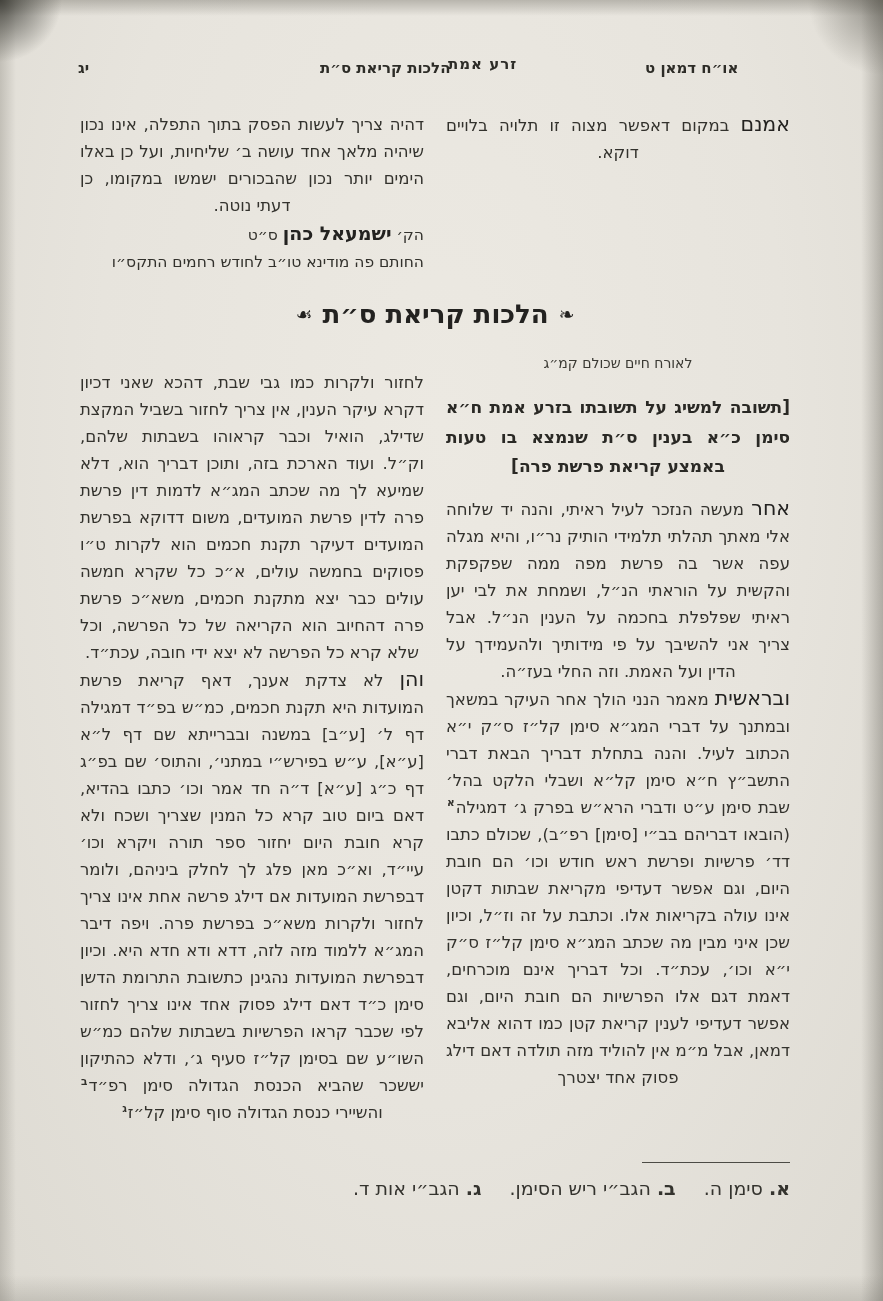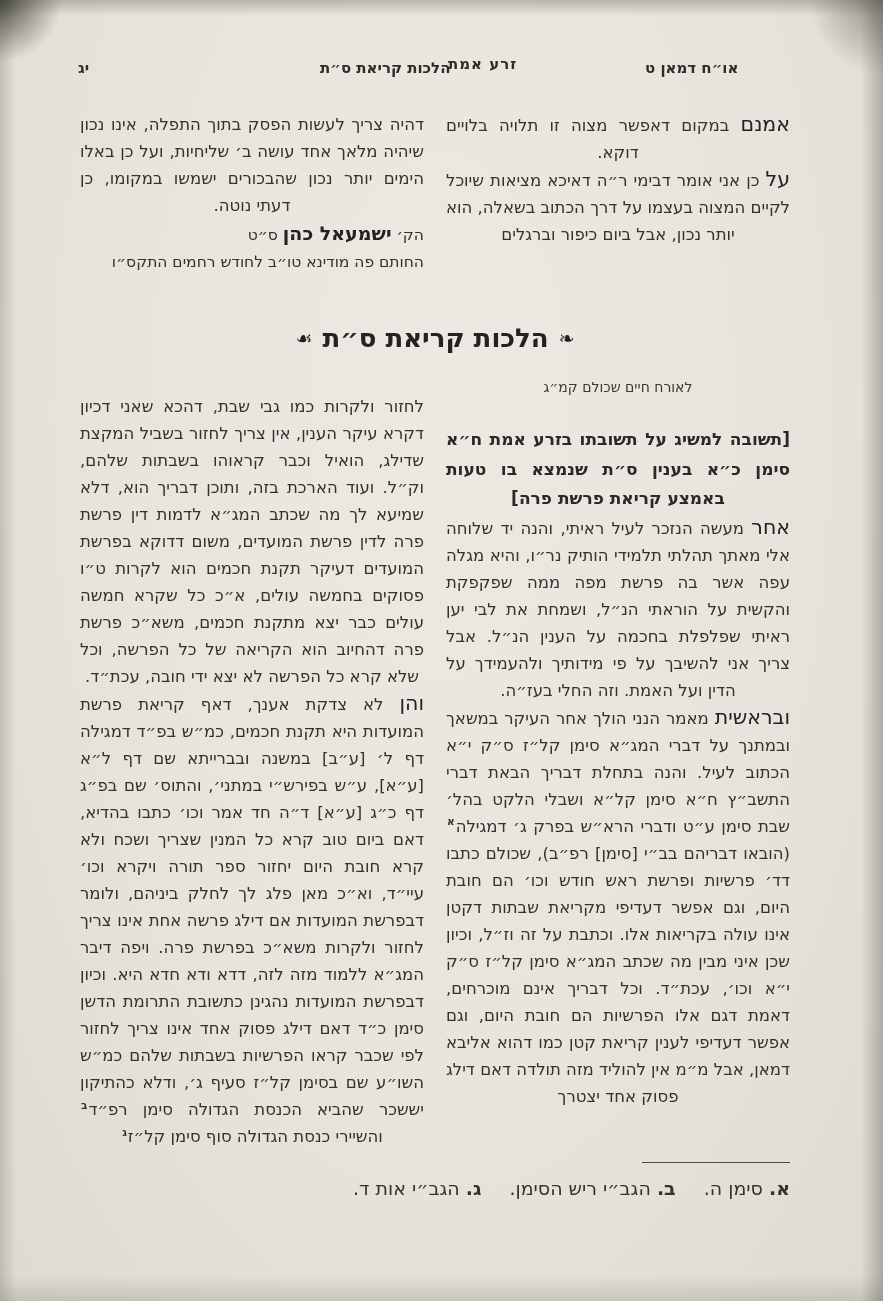--- a/index.html
+++ b/index.html
@@ -40,28 +40,28 @@
   .gap-before { margin-top:21px; }
   .lead { font-weight:normal; font-size:20.5px; color:#232220; }
   .fnref { font-size:10.5px; vertical-align:super; line-height:0; font-weight:bold; padding:0 1px; }
 
   .top-section { margin-top:6px; }
   .signature-line { text-align:right; font-size:15.5px; line-height:28px; white-space:nowrap; }
   .signature-name { font-weight:bold; font-size:19px; color:#232220;text-align:right; }
   .date-line { font-size:15.5px; line-height:26px; text-align:right; }
 
   
-  .section-header { margin-top:48px; text-align:center; font-weight:bold; font-size:26px; color:#232220; height:44px; }
+  .section-header { margin-top:24px; text-align:center; font-weight:bold; font-size:26px; color:#232220; height:44px; }
   .ornament { font-size:19px; vertical-align:2px; padding:0 10px; font-weight:normal; }
 
   .body-section { margin-top:8px; }
   .siman-title { text-align:center; font-weight:bold; font-size:30px; color:#232220; line-height:38px; }
   .siman-subtitle { text-align:center; font-size:14px; line-height:24px; color:#3a3933; }
-  .abstract { margin-top:26px; font-weight:bold; font-size:17px; line-height:29.5px; text-align:justify; text-align-last:center; color:#2a2925; }
-  .body-right-para1 { }
+  .abstract { margin-top:18px; font-weight:bold; font-size:17px; line-height:29.5px; text-align:justify; text-align-last:center; color:#2a2925; }
+  .body-right-para1 { margin-top:13px; }
   .body-left-col .para:first-child { margin-top:18px; }
 
   
   .footnotes { position:absolute; top:1162px; right:93px; left:80px; direction:rtl; }
   .fn-rule { width:148px; height:1px; background:#4c4b45; margin-bottom:14px; }
   .fn-line { font-size:19px; color:#34332e; text-align:right; }
   .fn-item { margin-left:22px; }
   .fn-marker { font-weight:bold; }
 </style>
 </head>
@@ -75,21 +75,20 @@
     <header class="running-head">
       <span class="rh-item rh-right">או״ח דמאן ט</span>
       <span class="rh-item rh-title">זרע אמת</span>
       <span class="rh-item rh-left">הלכות קריאת ס״ת</span>
       <span class="rh-item rh-folio">יג</span>
     </header>
 
     <section class="two-col top-section">
       <div class="col">
         <p class="para"><span class="lead">אמנם</span><span class="run"> במקום דאפשר מצוה זו תלויה בלויים דוקא.</span></p>
-        <p class="para gap-before"><span class="lead">על</span><span class="run"> כן אני אומר דבימי ר״ה דאיכא מציאות שיוכל לקיים המצוה בעצמו על דרך הכתוב בשאלה, הוא יותר נכון, אבל ביום כיפור וברגלים</span></p>
       </div>
       <div class="col">
         <p class="para"><span class="run">דהיה צריך לעשות הפסק בתוך התפלה, אינו נכון שיהיה מלאך אחד עושה ב׳ שליחיות, ועל כן באלו הימים יותר נכון שהבכורים ישמשו במקומו, כן דעתי נוטה.</span></p>
         <div class="signature-line">
           <span>הק׳ </span><span class="signature-name">ישמעאל כהן</span><span> ס״ט</span>
         </div>
         <div class="date-line">החותם פה מודינא טו״ב לחודש רחמים התקס״ו</div>
       </div>
     </section>
 

